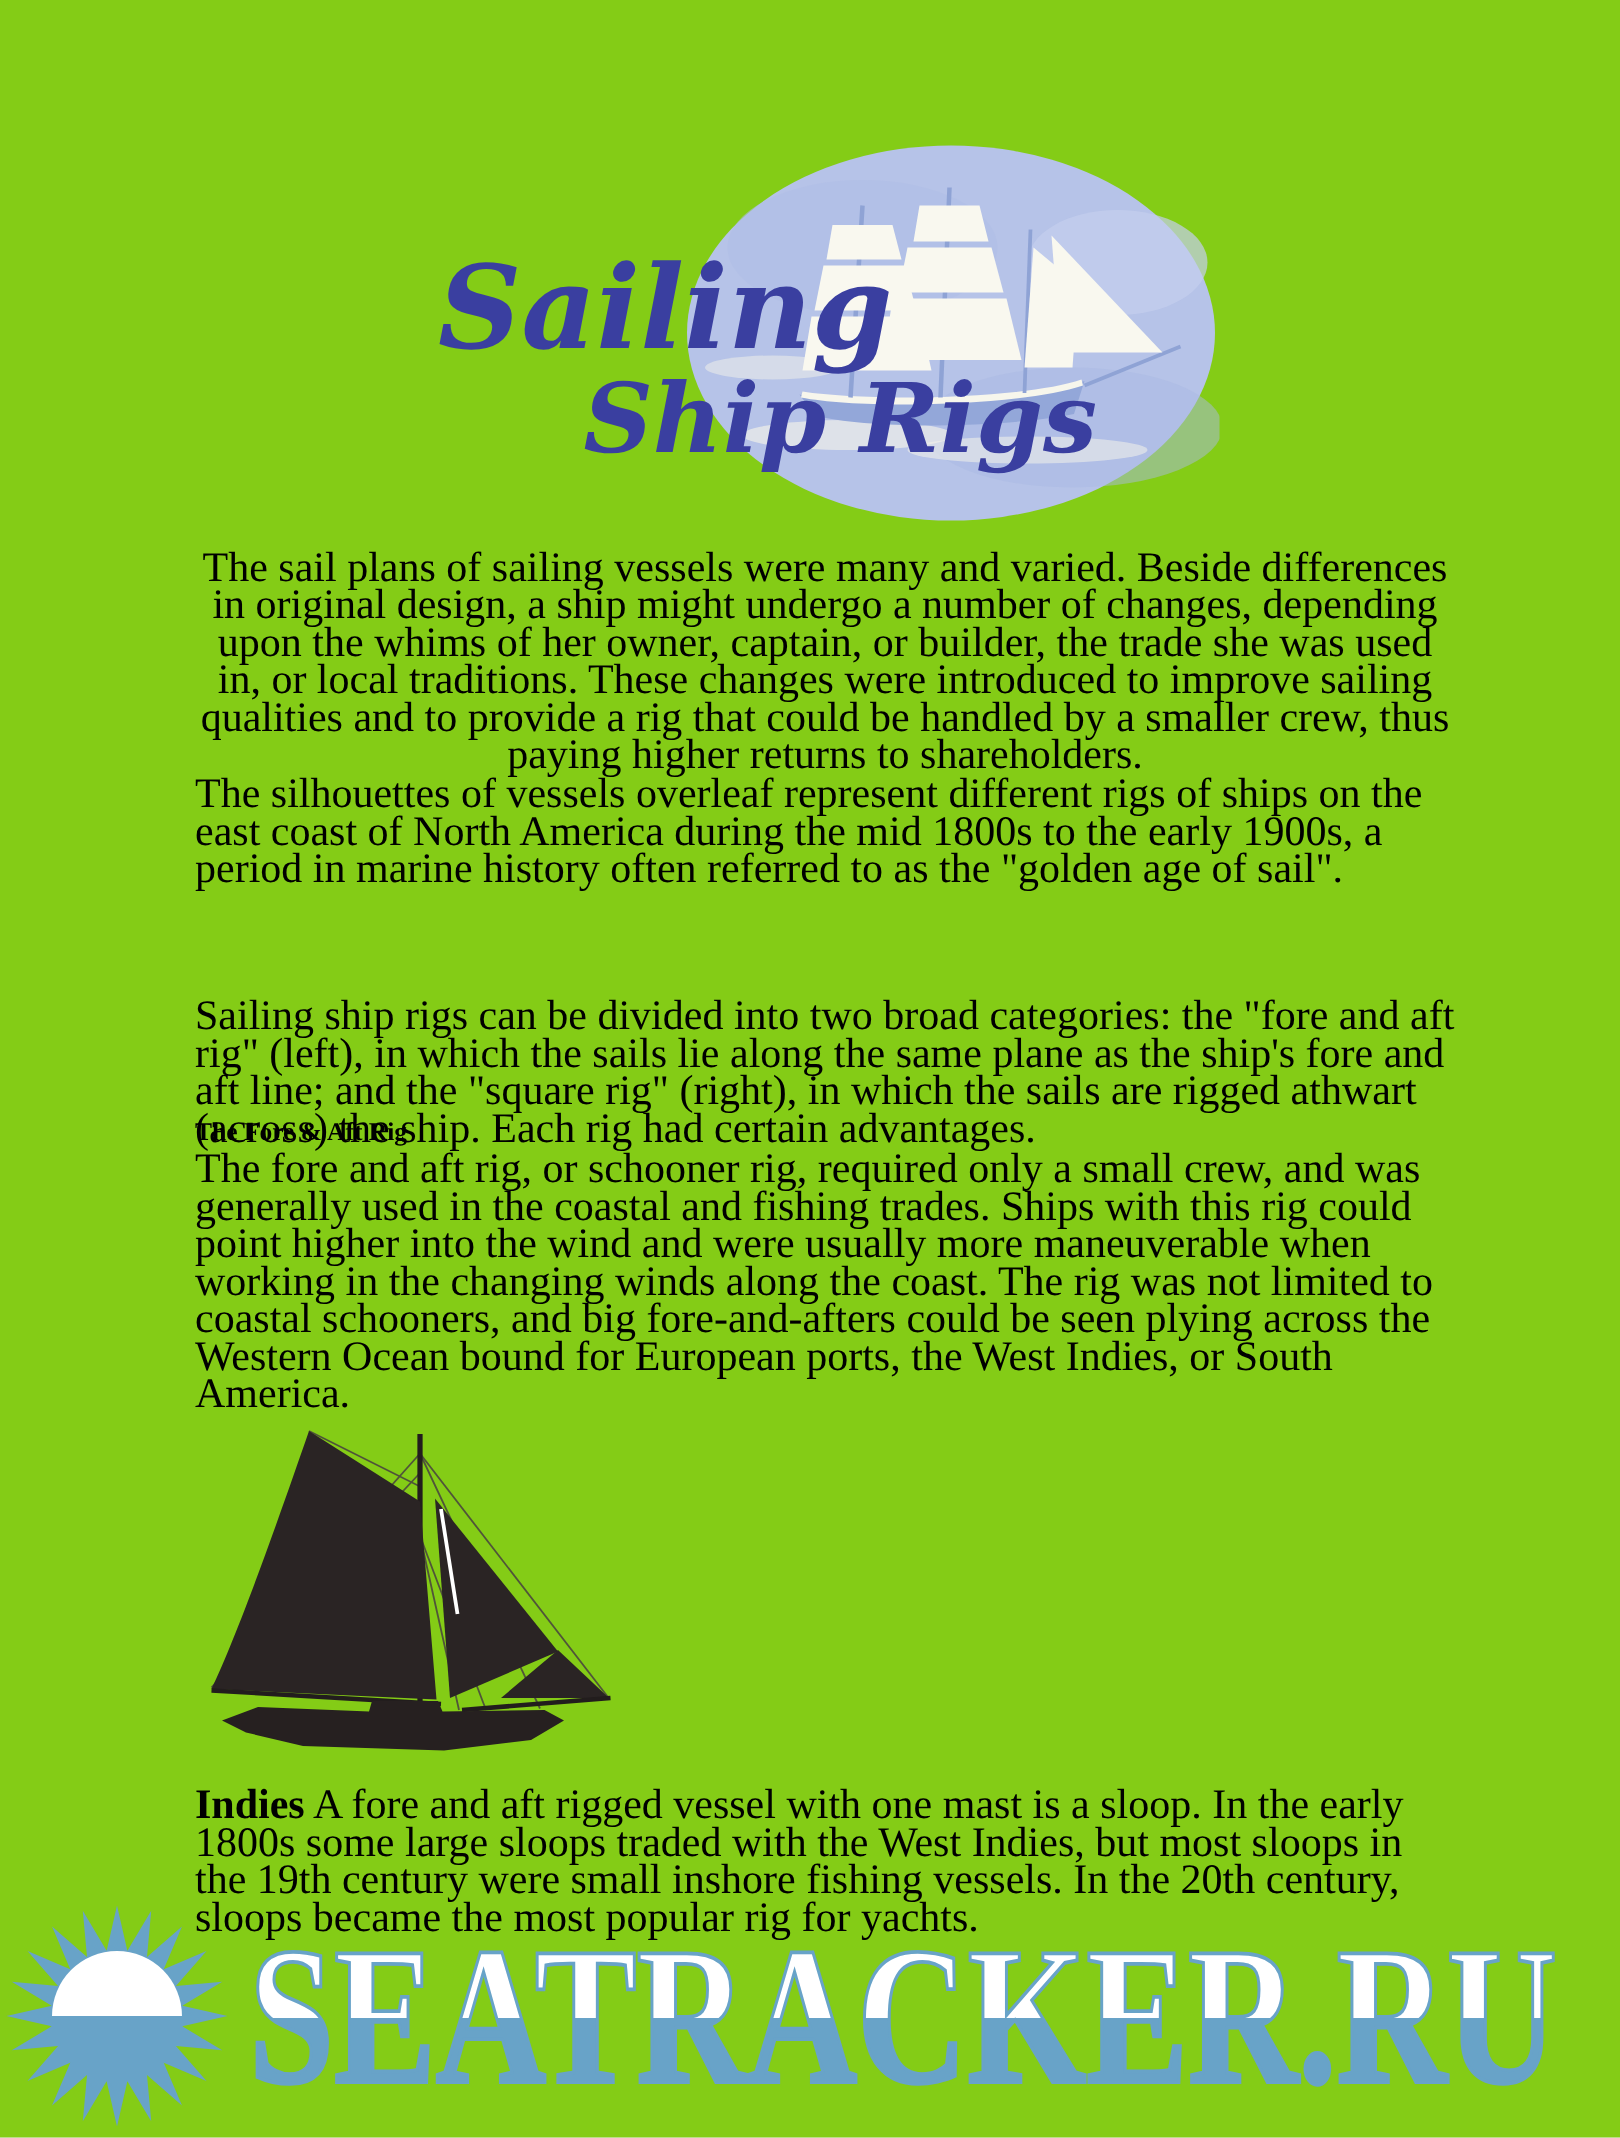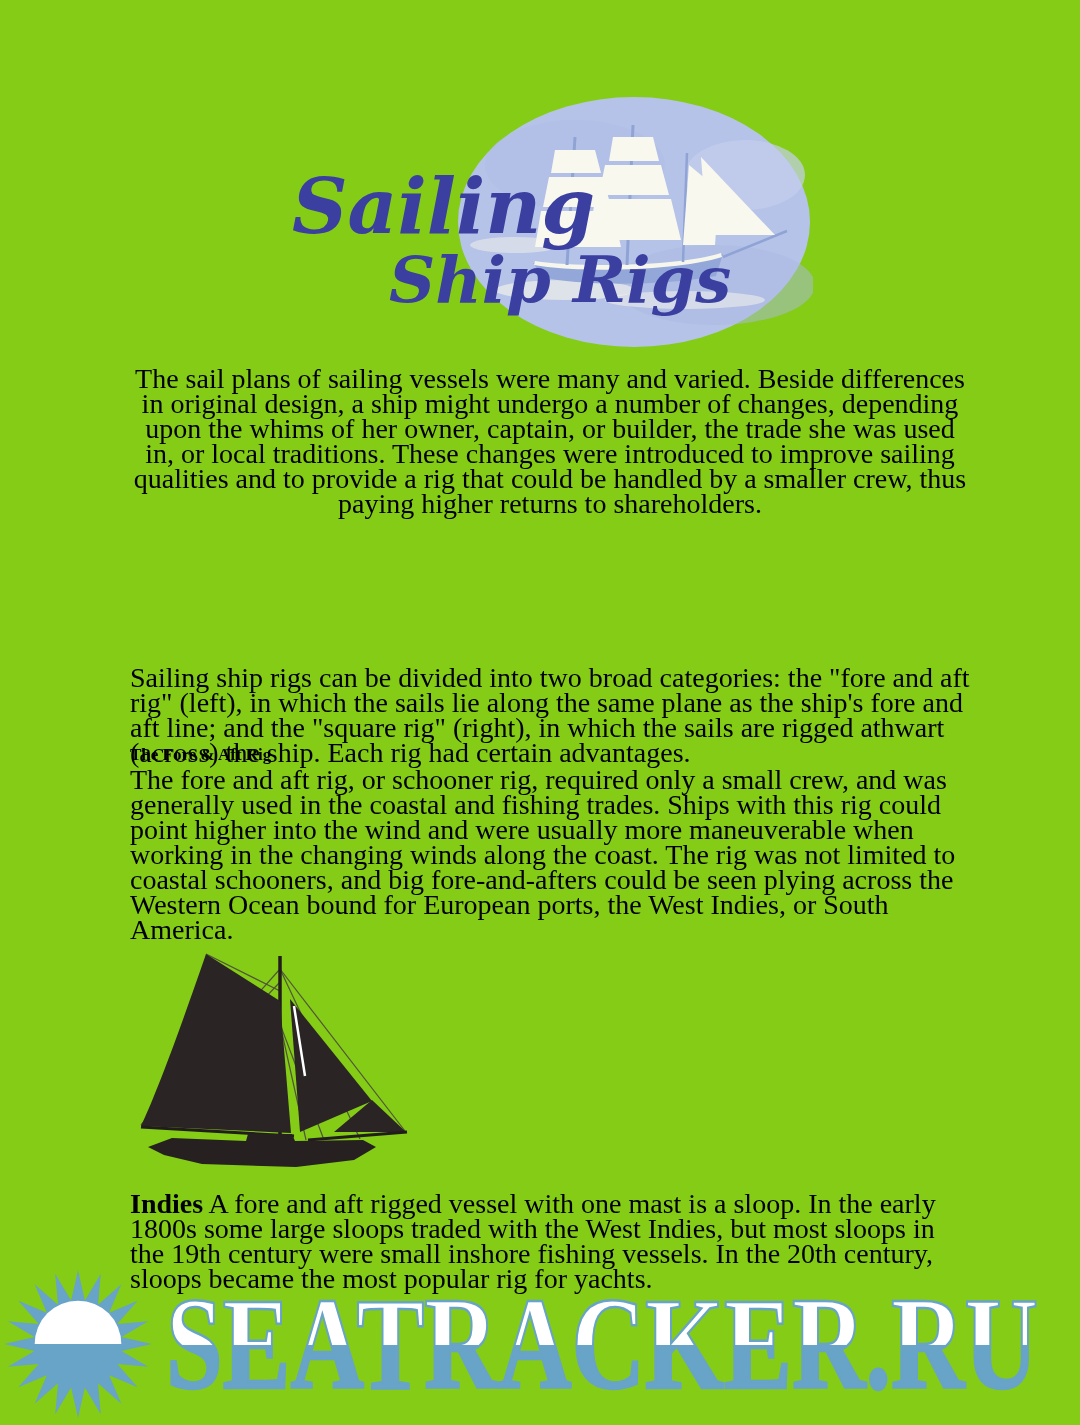--- a/index.html
+++ b/index.html
@@ -86,20 +86,21 @@
       <polygon points="234,70 264,95 260,150 228,150" fill="#f9f8ef"></polygon>
 
       <polygon points="246,62 320,140 252,140" fill="#f9f8ef"></polygon>
     </svg>
     <div class="logo-word l1">Sailing</div>
     <div class="logo-word l2">Ship Rigs</div>
   </div>
 
   <p class="para centered p-intro">The sail plans of sailing vessels were many and varied. Beside differences in original design, a ship might undergo a number of changes, depending upon the whims of her owner, captain, or builder, the trade she was used in, or local traditions. These changes were introduced to improve sailing qualities and to provide a rig that could be handled by a smaller crew, thus paying higher returns to shareholders.</p>
 
+  <p class="para p-silhouettes">The silhouettes of vessels overleaf represent different rigs of ships on the east coast of North America during the mid 1800s to the early 1900s, a period in marine history often referred to as the "golden age of sail".</p>
 
   <p class="para p-categories">Sailing ship rigs can be divided into two broad categories: the "fore and aft rig" (left), in which the sails lie along the same plane as the ship's fore and aft line; and the "square rig" (right), in which the sails are rigged athwart (across) the ship. Each rig had certain advantages.</p>
 
   <h3 class="h-foreaft">The Fore &amp; Aft Rig</h3>
 
   <p class="para p-foreaft">The fore and aft rig, or schooner rig, required only a small crew, and was generally used in the coastal and fishing trades. Ships with this rig could point higher into the wind and were usually more maneuverable when working in the changing winds along the coast. The rig was not limited to coastal schooners, and big fore-and-afters could be seen plying across the Western Ocean bound for European ports, the West Indies, or South America.</p>
 
   <svg class="sloop-fig" viewBox="0 0 322 236" aria-hidden="true">
 
     <g stroke="#474040" stroke-width="1.2" opacity="0.85">

